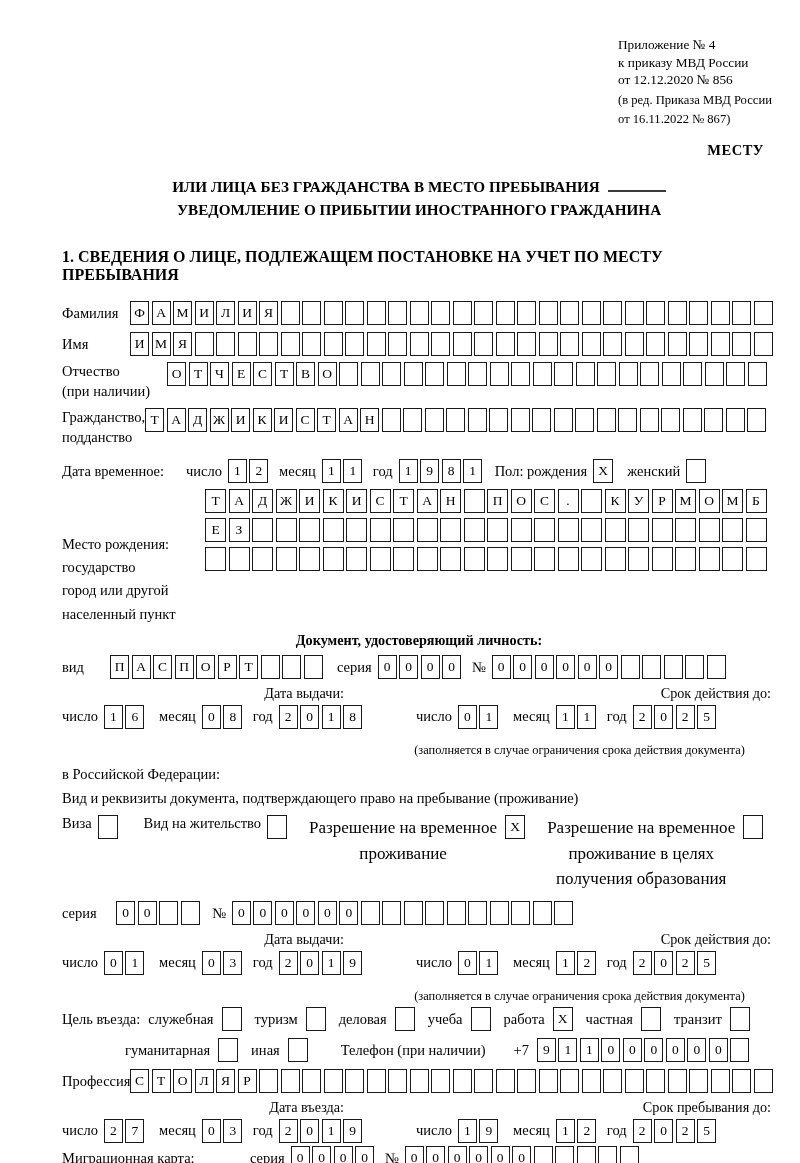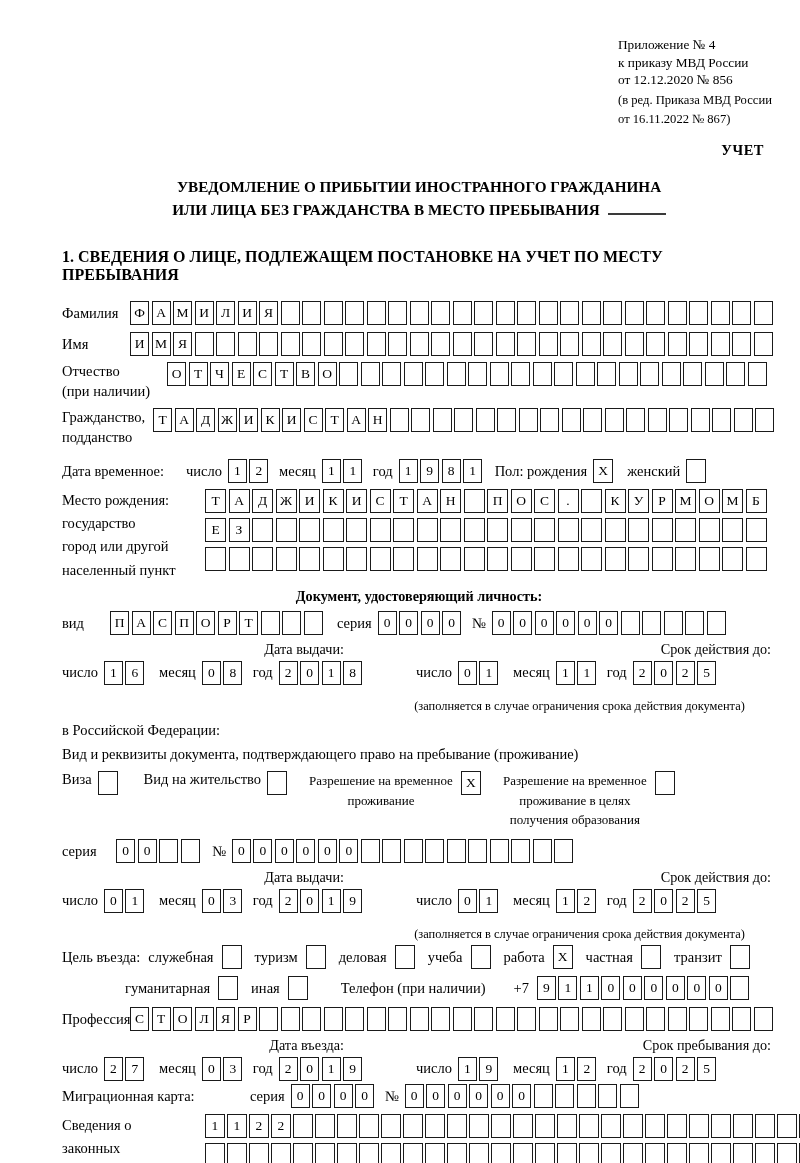--- a/index.html
+++ b/index.html
@@ -29,63 +29,63 @@
     margin-right:2.5px; text-align:center; line-height:22px; font-size:13.5px; background:#fff;
   }
   .wide .cell { width:21px; }
   .gw .cell { width:19.5px; }
   .cbox {
     display:inline-block; flex:none; width:20px; height:24px; border:1.6px solid #1a1a1a;
     text-align:center; line-height:22px; font-size:13.5px; background:#fff;
   }
   
   .w-surname { width:68px; } .w-name { width:68px; } .w-patr { width:105px; } .w-cit { width:83px; }
-  .w-birthpl { width:143px; line-height:1.6; } .w-prof { width:68px; }
+  .w-birthpl { width:143px; line-height:1.6;margin-top:44px; } .w-prof { width:68px; }
   .mr6 { margin-right:6px; } .ml8 { margin-left:8px; } .ml10 { margin-left:10px; } .ml12 { margin-left:12px; }
   .ml14 { margin-left:14px; } .ml20 { margin-left:20px; } .ml36 { margin-left:36px; }
   .stack { display:flex; flex-direction:column; }
   .stack .cells { margin-bottom:5px; }
   .doc-head { text-align:center; font-weight:bold; font-size:14.2px; margin:6px 0 5px; }
   
   .dates { display:flex; margin:1px 0 2px; }
   .dcol-l { width:282px; flex:none; }
   .dcol-r { margin-left:72px; flex:none; min-width:355px; }
   .dhead { text-align:right; font-size:14.2px; margin-bottom:3px; }
   .dategrp { display:flex; align-items:center; }
   .note { font-size:12.4px; text-align:center; margin-top:14px; white-space:nowrap; margin-left:-28px; }
   .intro { line-height:1.7; margin-top:4px; }
   
   .permits { display:flex; align-items:flex-start; margin-top:4px; margin-bottom:8px; }
   .permit-multi { display:flex; align-items:flex-start; }
-  .permit-text { text-align:center; line-height:1.5; font-size:13px; }
+  .permit-text { text-align:center; line-height:1.5; font-size:17px; }
   .permit-text.lft { margin-left:22px; margin-right:8px; }
   
   .purp .lbl { margin-right:8px; }
   .purp .cbox { margin-right:13px; }
   
   .guard { display:flex; align-items:flex-start; margin-top:4px; }
   .guard-lbl { width:143px; flex:none; line-height:1.62; }
 </style>
 </head>
 <body>
 
 <div class="page">
 
   <div class="hdr-block">
     <div>Приложение № 4</div>
     <div>к приказу МВД России</div>
     <div>от 12.12.2020 № 856</div>
     <div class="rev">(в ред. Приказа МВД России</div>
     <div class="rev">от 16.11.2022 № 867)</div>
   </div>
-  <div class="forma">УЧЕТ</div>
+  <div class="forma">МЕСТУ</div>
 
   <div class="title">
+    <div><span>ИЛИ ЛИЦА БЕЗ ГРАЖДАНСТВА В МЕСТО ПРЕБЫВАНИЯ</span><span class="blank-line"></span></div>
     <div>УВЕДОМЛЕНИЕ О ПРИБЫТИИ ИНОСТРАННОГО ГРАЖДАНИНА</div>
-    <div><span>ИЛИ ЛИЦА БЕЗ ГРАЖДАНСТВА В МЕСТО ПРЕБЫВАНИЯ</span><span class="blank-line"></span></div>
   </div>
 
   <div class="sec-head">1. СВЕДЕНИЯ О ЛИЦЕ, ПОДЛЕЖАЩЕМ ПОСТАНОВКЕ НА УЧЕТ ПО МЕСТУ ПРЕБЫВАНИЯ</div>
 
   <div class="form-body">
 
     <div class="row">
       <span class="lbl w-surname">Фамилия</span>
       <span class="cells">
           <span class="cell">Ф</span>
@@ -187,21 +187,21 @@
           <span class="cell"></span>
           <span class="cell"></span>
           <span class="cell"></span>
           <span class="cell"></span>
           <span class="cell"></span>
           <span class="cell"></span>
           <span class="cell"></span>
         </span>
     </div>
 
-    <div class="row top" style="min-height:46px;gap:8px;">
+    <div class="row top" style="min-height:46px;">
       <span class="lbl lbl2 w-cit">
         <span>Гражданство,</span><br>
         <span>подданство</span>
       </span>
       <span class="cells">
           <span class="cell">Т</span>
           <span class="cell">А</span>
           <span class="cell">Д</span>
           <span class="cell">Ж</span>
           <span class="cell">И</span>

